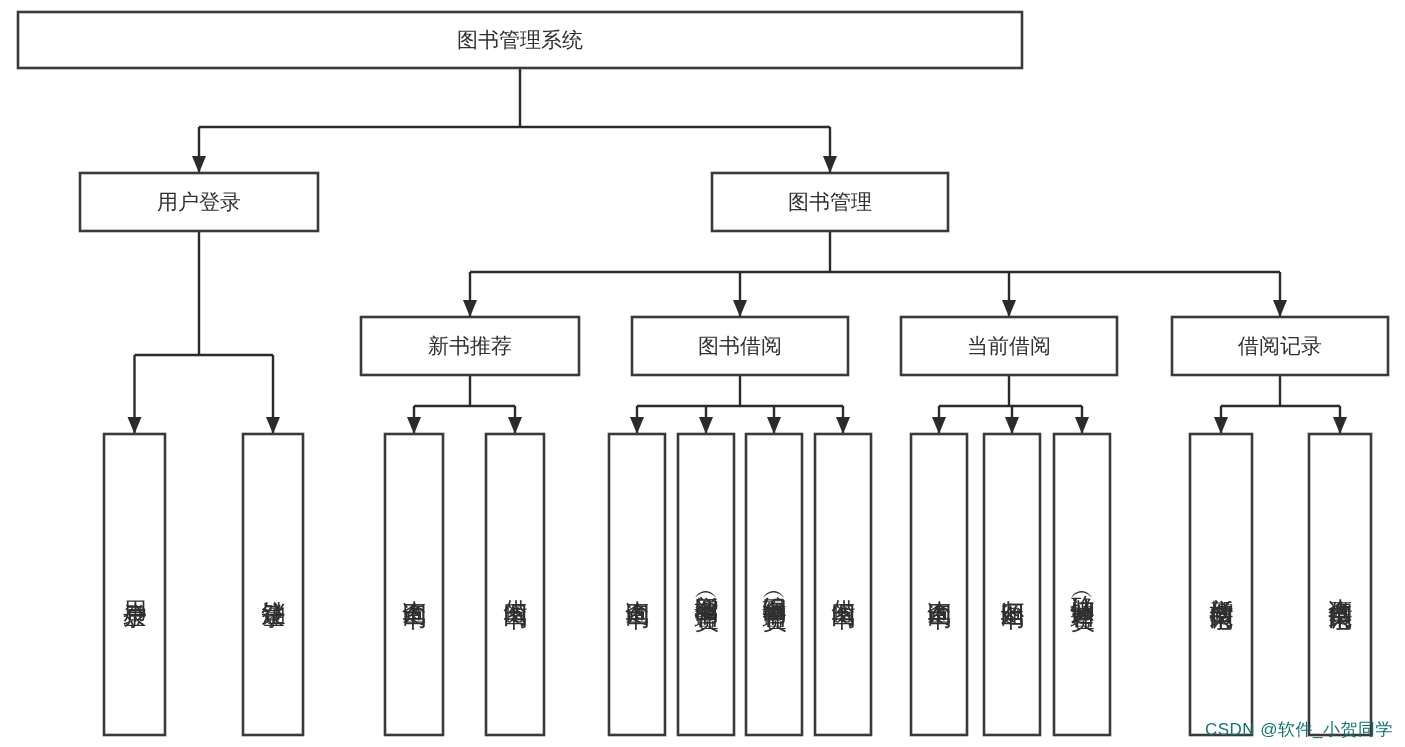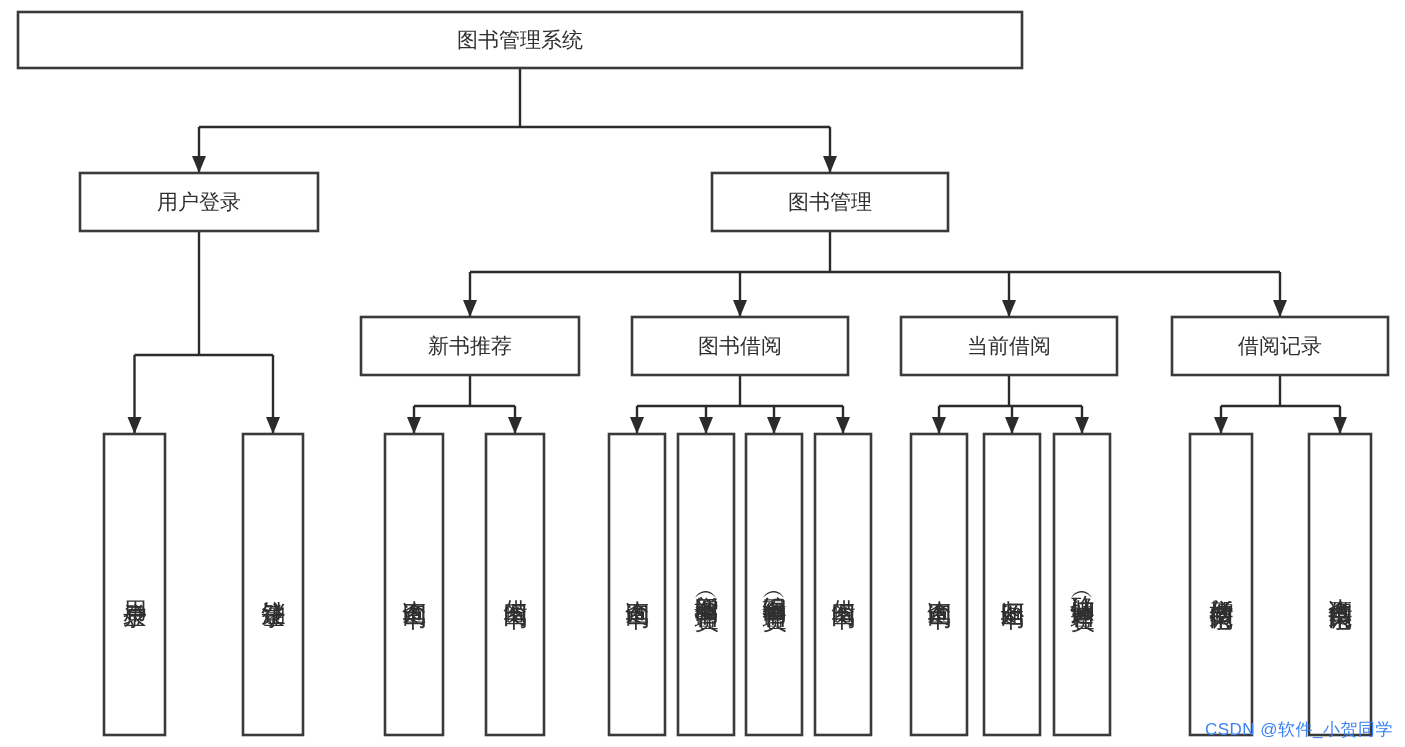--- a/index.html
+++ b/index.html
@@ -65,21 +65,21 @@
     white-space: nowrap;
     pointer-events: none;
     user-select: none;
   }
   #watermark {
     position: absolute;
     right: 12px;
     bottom: 6px;
     font-family: "Liberation Sans", "DejaVu Sans", sans-serif;
     font-size: 17px;
-    color: #3b82f6;
+    color: #0f766e;
     letter-spacing: 0.5px;
     white-space: nowrap;
   }
 </style>
 </head>
 <body>
 
 <div id="diagram-root">
 
   <svg id="tree-svg" viewBox="0 0 1405 747">

